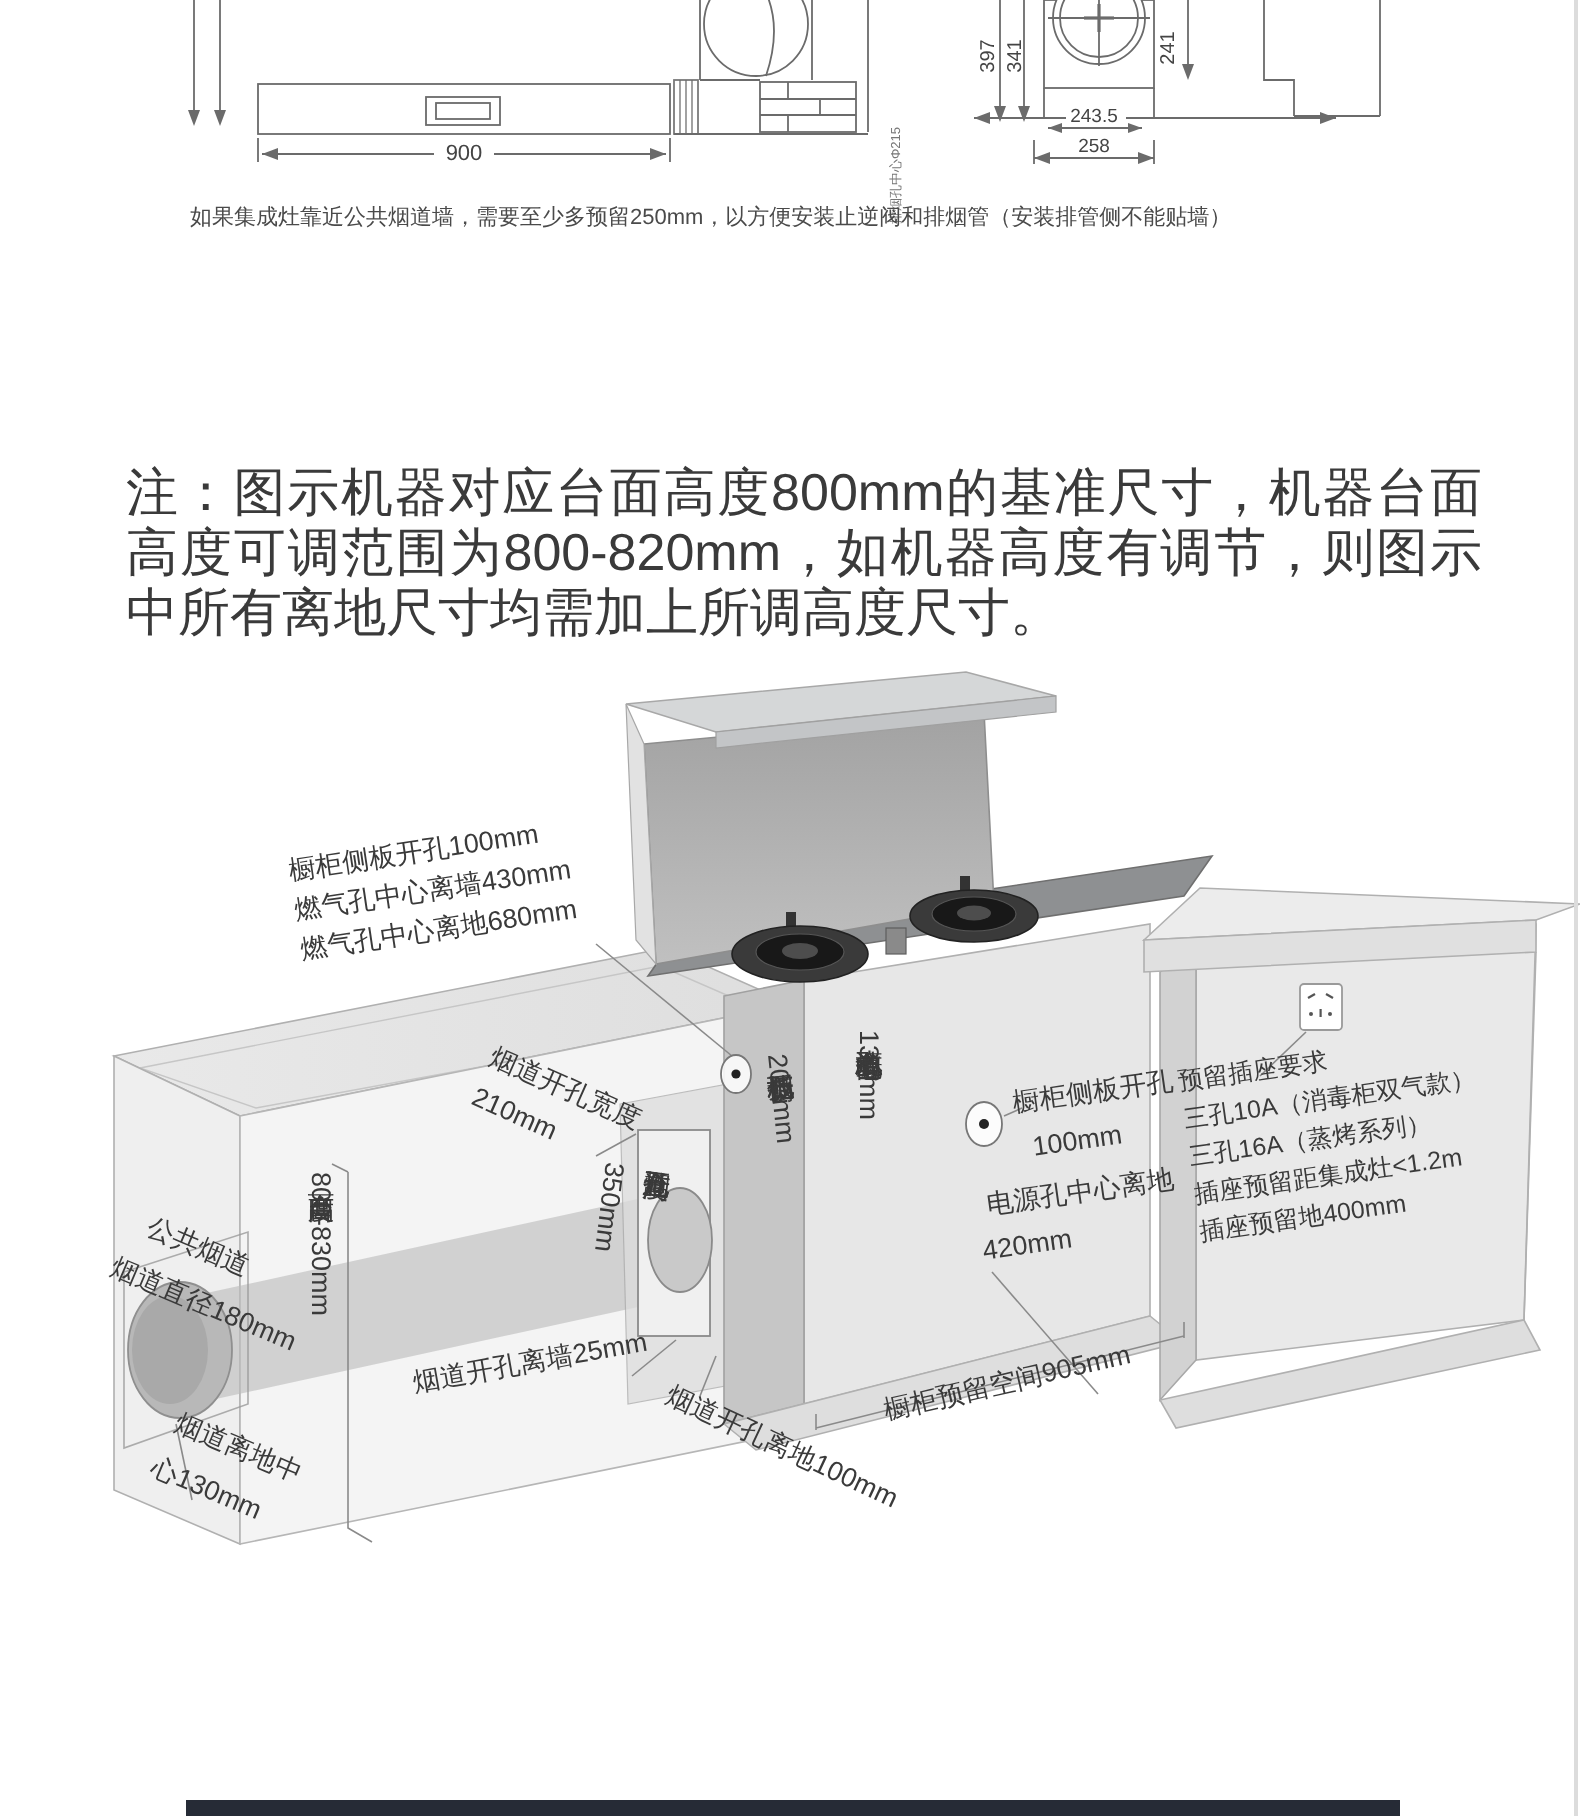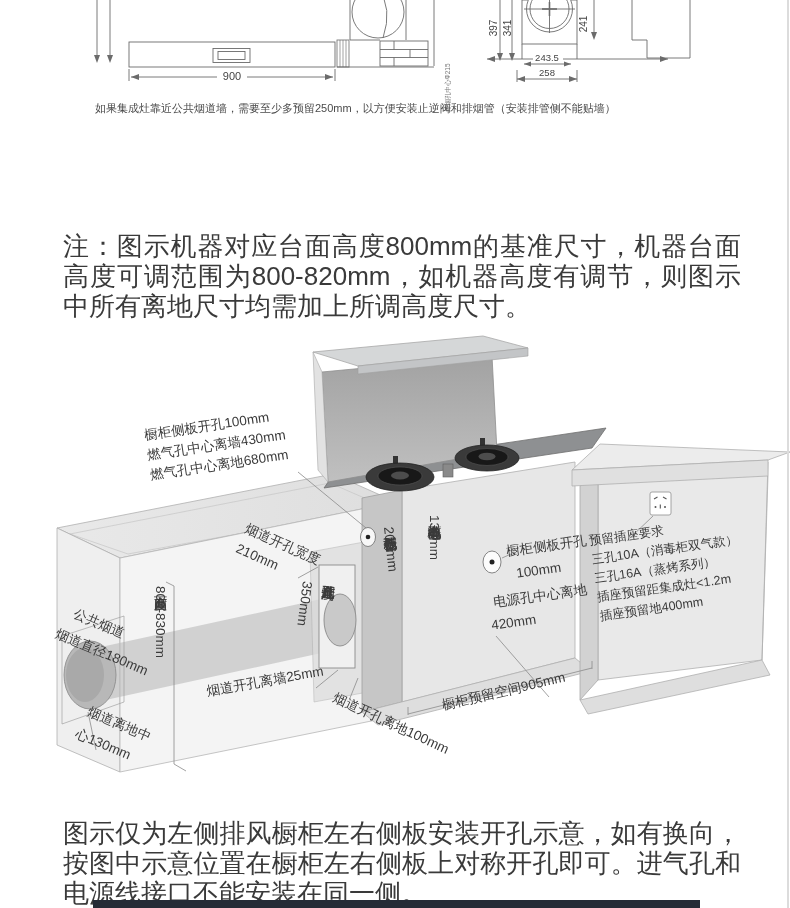--- a/index.html
+++ b/index.html
@@ -109,21 +109,20 @@
     <text x="497" y="28" font-size="10" fill="#444" text-anchor="middle" transform="rotate(-90 497 28)">397</text>
     <text x="510.5" y="28" font-size="10" fill="#444" text-anchor="middle" transform="rotate(-90 510.5 28)">341</text>
     <text x="587" y="24" font-size="10" fill="#444" text-anchor="middle" transform="rotate(-90 587 24)">241</text>
   </svg>
 
   <div class="tiny-vent">排烟孔中心Φ215</div>
   <div class="top-note">如果集成灶靠近公共烟道墙，需要至少多预留250mm，以方便安装止逆阀和排烟管（安装排管侧不能贴墙）</div>
 
   
   <div class="para main">注：图示机器对应台面高度800mm的基准尺寸，机器台面高度可调范围为800-820mm，如机器高度有调节，则图示中所有离地尺寸均需加上所调高度尺寸。</div>
-  <div class="para bottom">图示仅为左侧排风橱柜左右侧板安装开孔示意，如有换向，按图中示意位置在橱柜左右侧板上对称开孔即可。进气孔和电源线接口不能安装在同一侧。</div>
 
   
   <div class="diagram">
     <svg width="790" height="478" viewBox="0 0 790 478">
       <defs>
         <linearGradient id="screenGrad" x1="0" y1="0" x2="0" y2="1">
           <stop offset="0" stop-color="#a2a2a2"></stop>
             <stop offset="1" stop-color="#c0c0c0"></stop>
         </linearGradient>
         <linearGradient id="topGrad" x1="0" y1="0" x2="1" y2="0">

